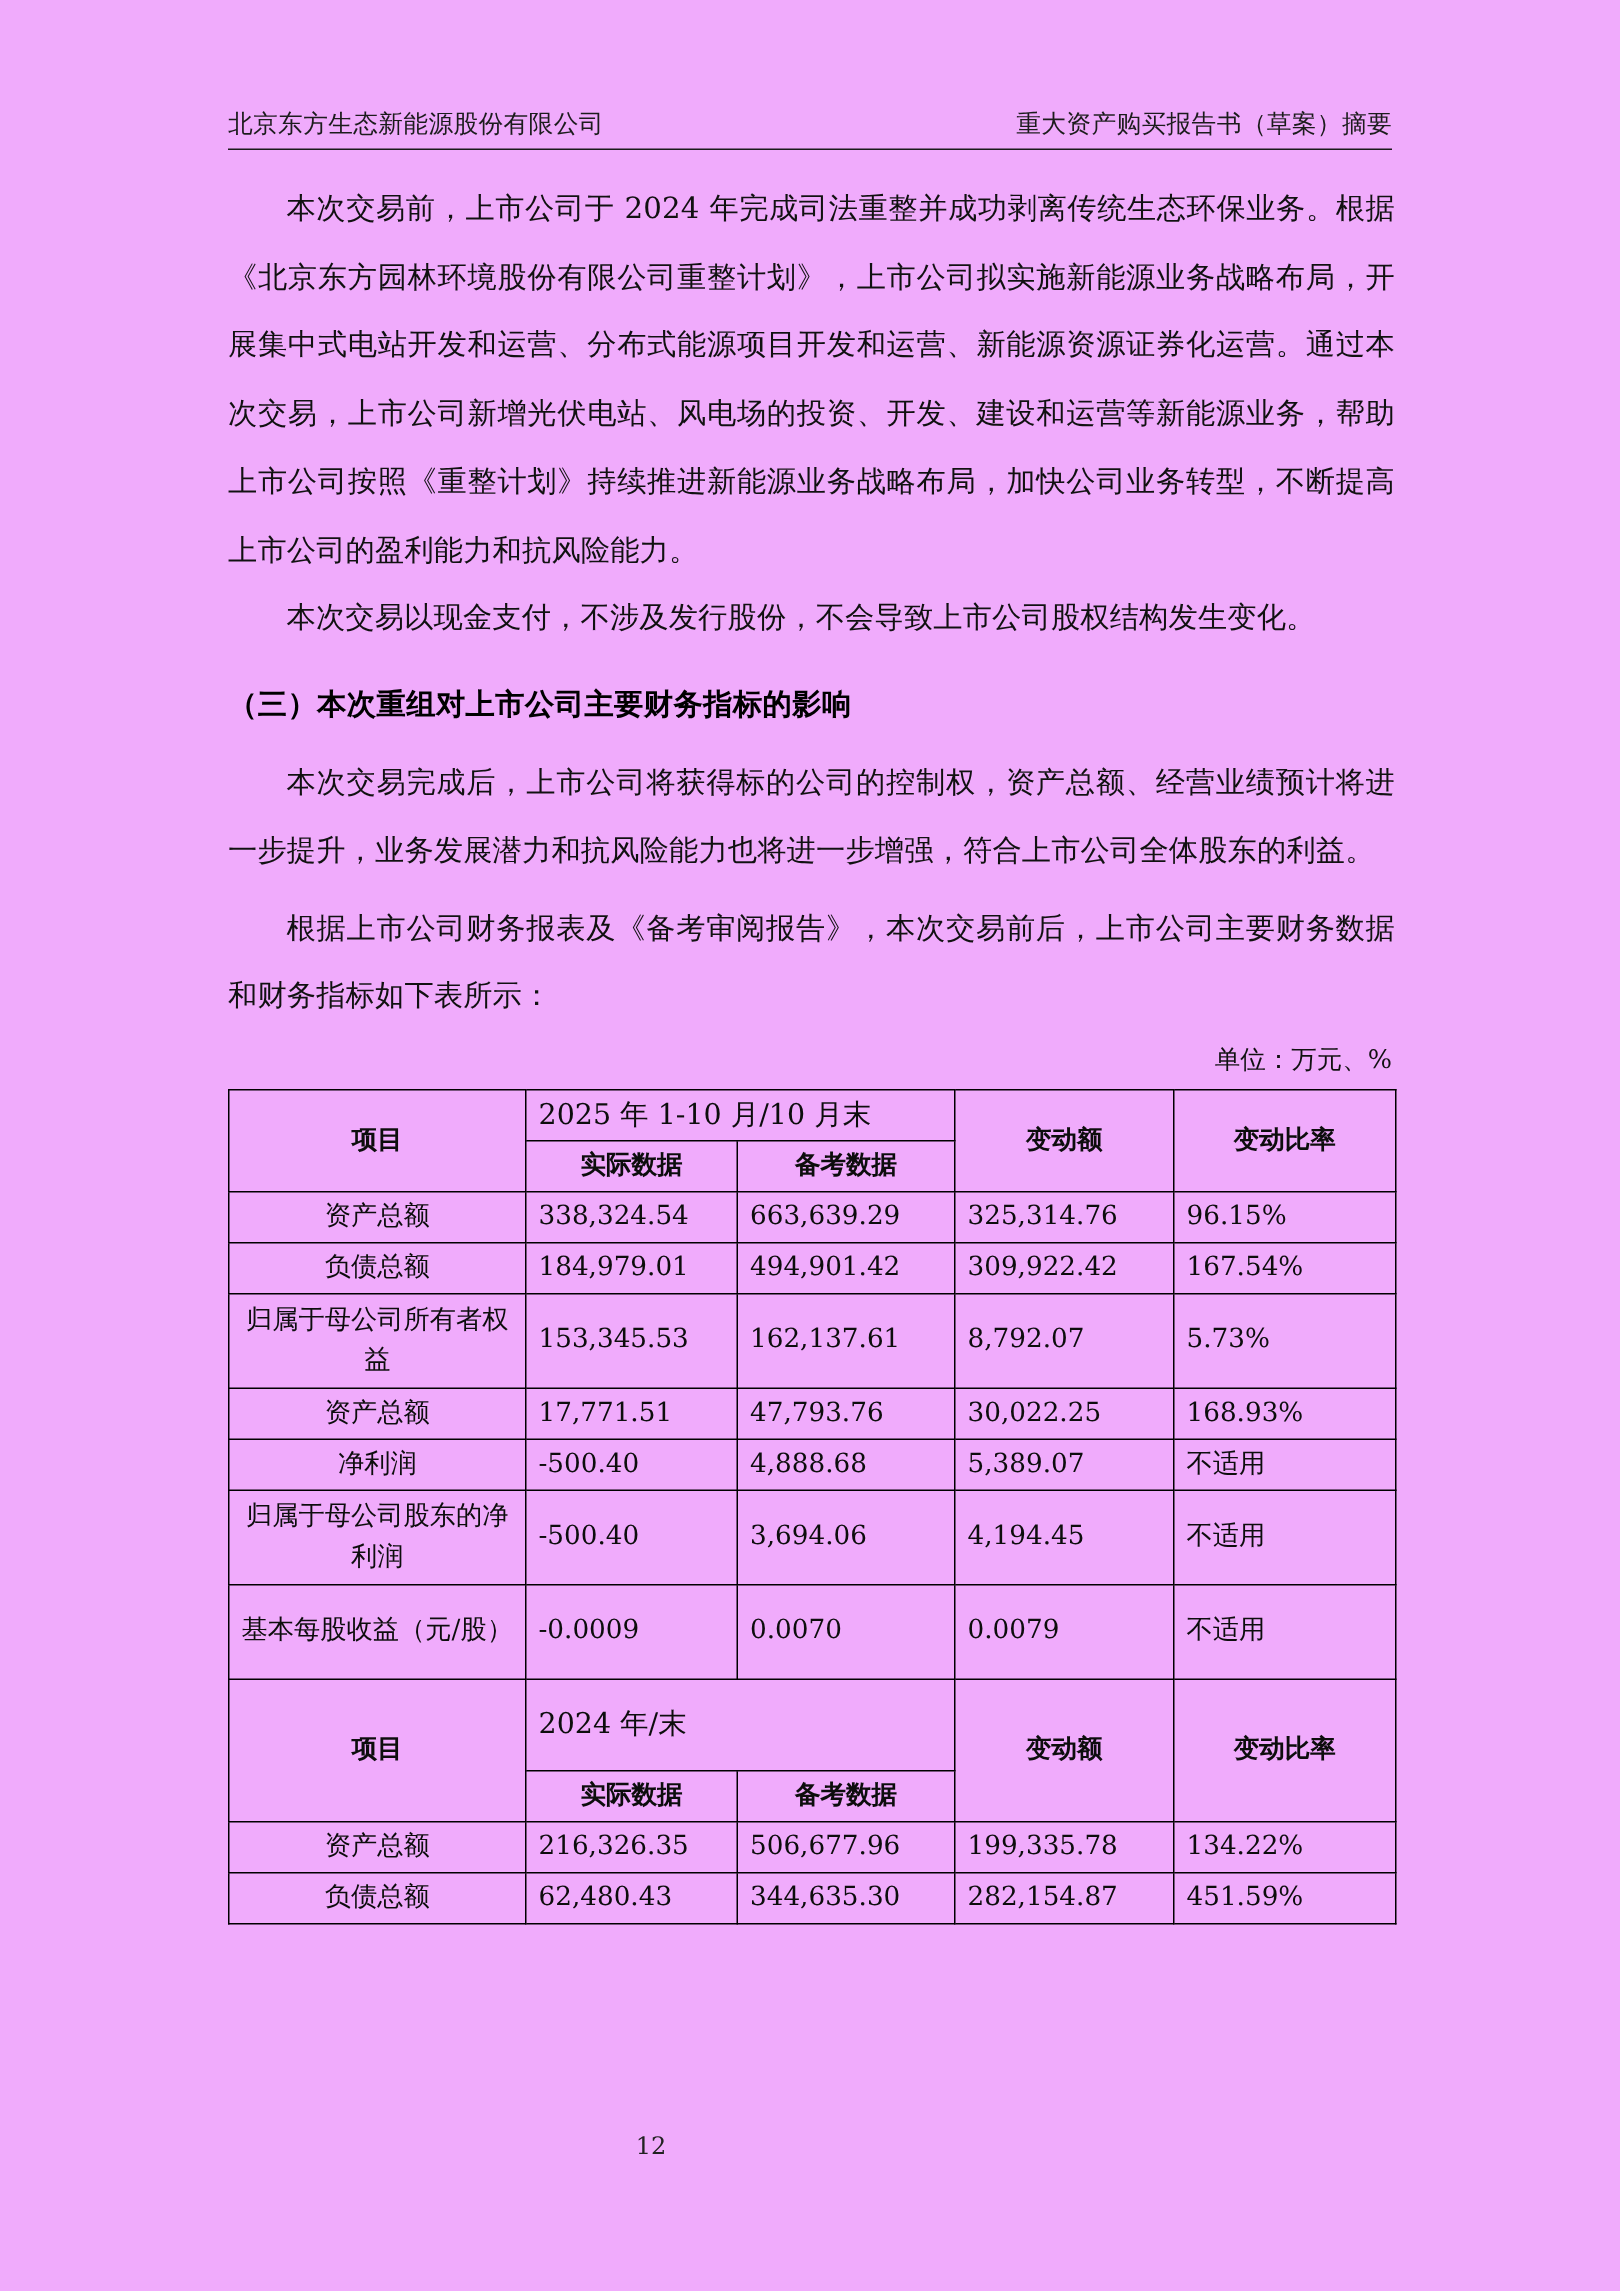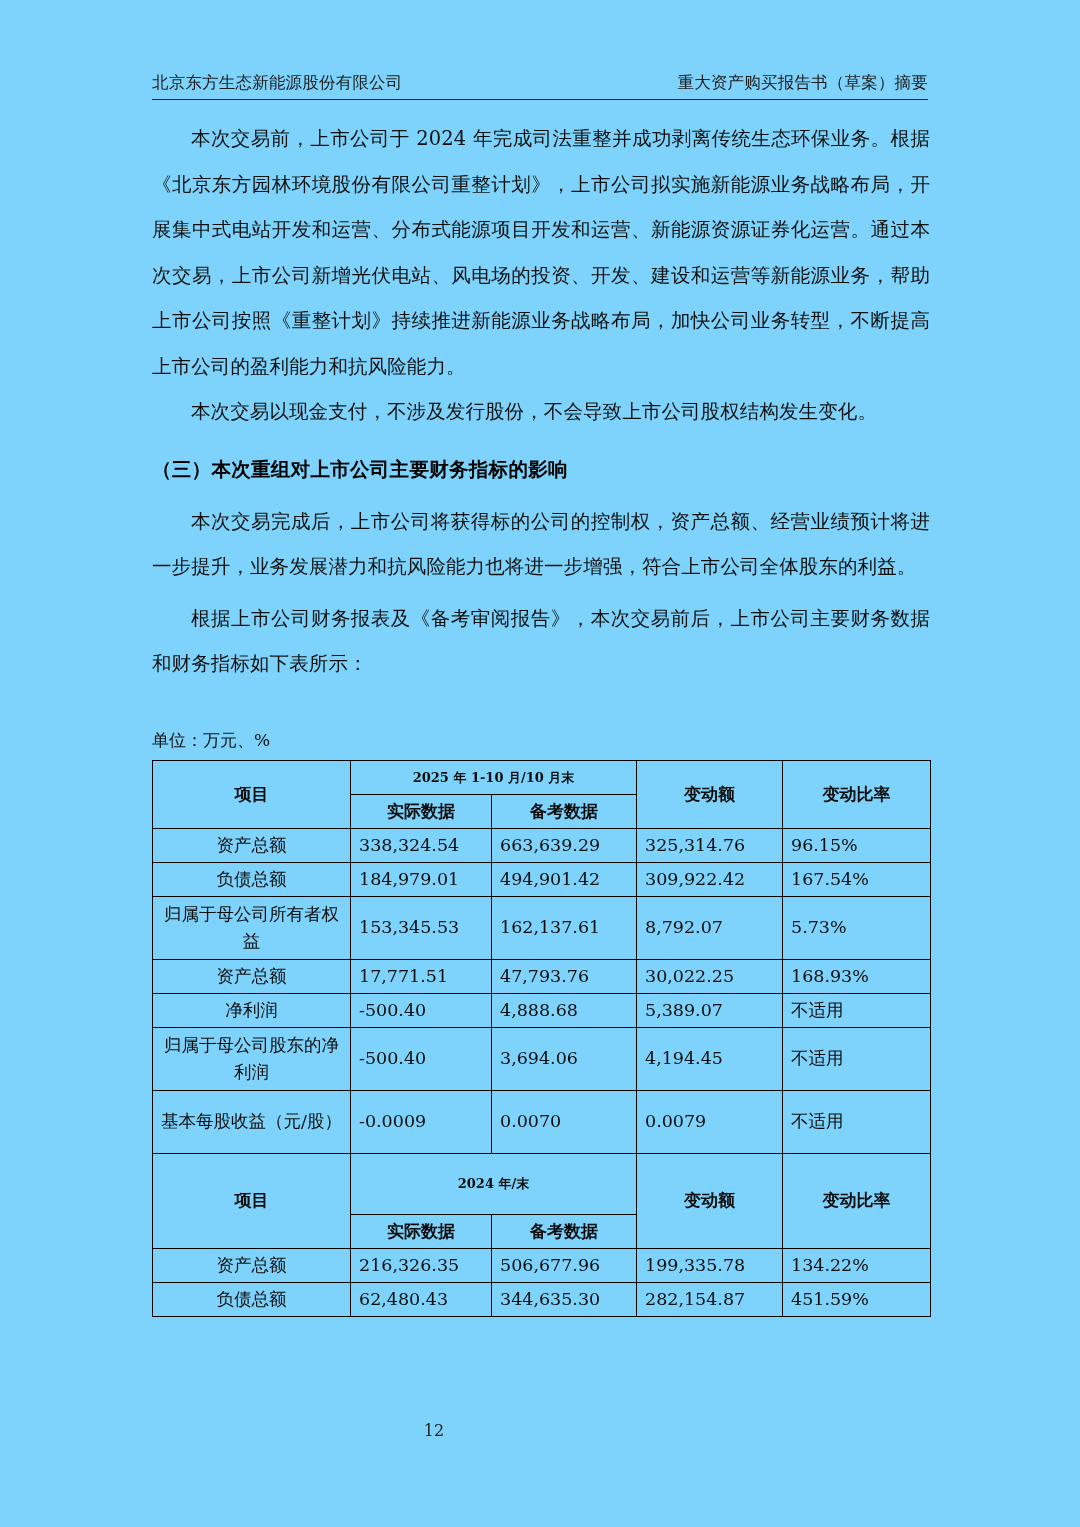--- a/index.html
+++ b/index.html
@@ -8,21 +8,21 @@
     background: #ffffff;
   }
   body {
     font-family: "DejaVu Serif", "Liberation Serif", serif;
     color: #000000;
   }
   .page {
     position: relative;
     width: 1080px;
     height: 1527px;
-    background: #7dd3fc;
+    background: #f0abfc;
     box-sizing: border-box;
     overflow: hidden;
   }
 
   
   .doc-header {
     position: absolute;
     left: 152px;
     top: 72px;
     width: 776px;
@@ -60,22 +60,23 @@
     font-size: 19.5px;
     line-height: 36px;
     font-weight: bold;
     font-family: "DejaVu Sans", "Liberation Sans", sans-serif;
     color: #000000;
     letter-spacing: 0.3px;
   }
   .spacer-xs { height: 6px; }
 
   .unit-line {
-    margin-top: 42px;
+    margin-top: 8px;
     font-size: 17px;
+    text-align: right;
     padding-right: 2px;
     color: #111111;
   }
 
   
   table.fin {
     border-collapse: collapse;
     width: 778px;
     margin-top: 8px;
     table-layout: fixed;
@@ -88,23 +89,23 @@
     vertical-align: middle;
     line-height: 27px;
   }
   table.fin .c-item   { width: 198px; text-align: center; }
   table.fin .c-act    { width: 141px; text-align: right; }
   table.fin .c-pro    { width: 145px; text-align: right; }
   table.fin .c-chg    { width: 146px; text-align: right; }
   table.fin .c-rate   { width: 148px; text-align: right; }
   td.ctr { text-align: center !important; }
   td.hdr-serif-b {
-    text-align: center;
-    font-weight: bold;
-    font-size: 13px;
+    text-align: left;
+    font-weight: normal;
+    font-size: 19px;
   }
   td.hdr-plain {
     text-align: center;
     font-weight: bold;
     font-family: "DejaVu Sans", "Liberation Sans", sans-serif;
     font-size: 17px;
   }
   td.tall { height: 56px; }
   td.two-line { line-height: 27px; margin-top: 48px; }
 

